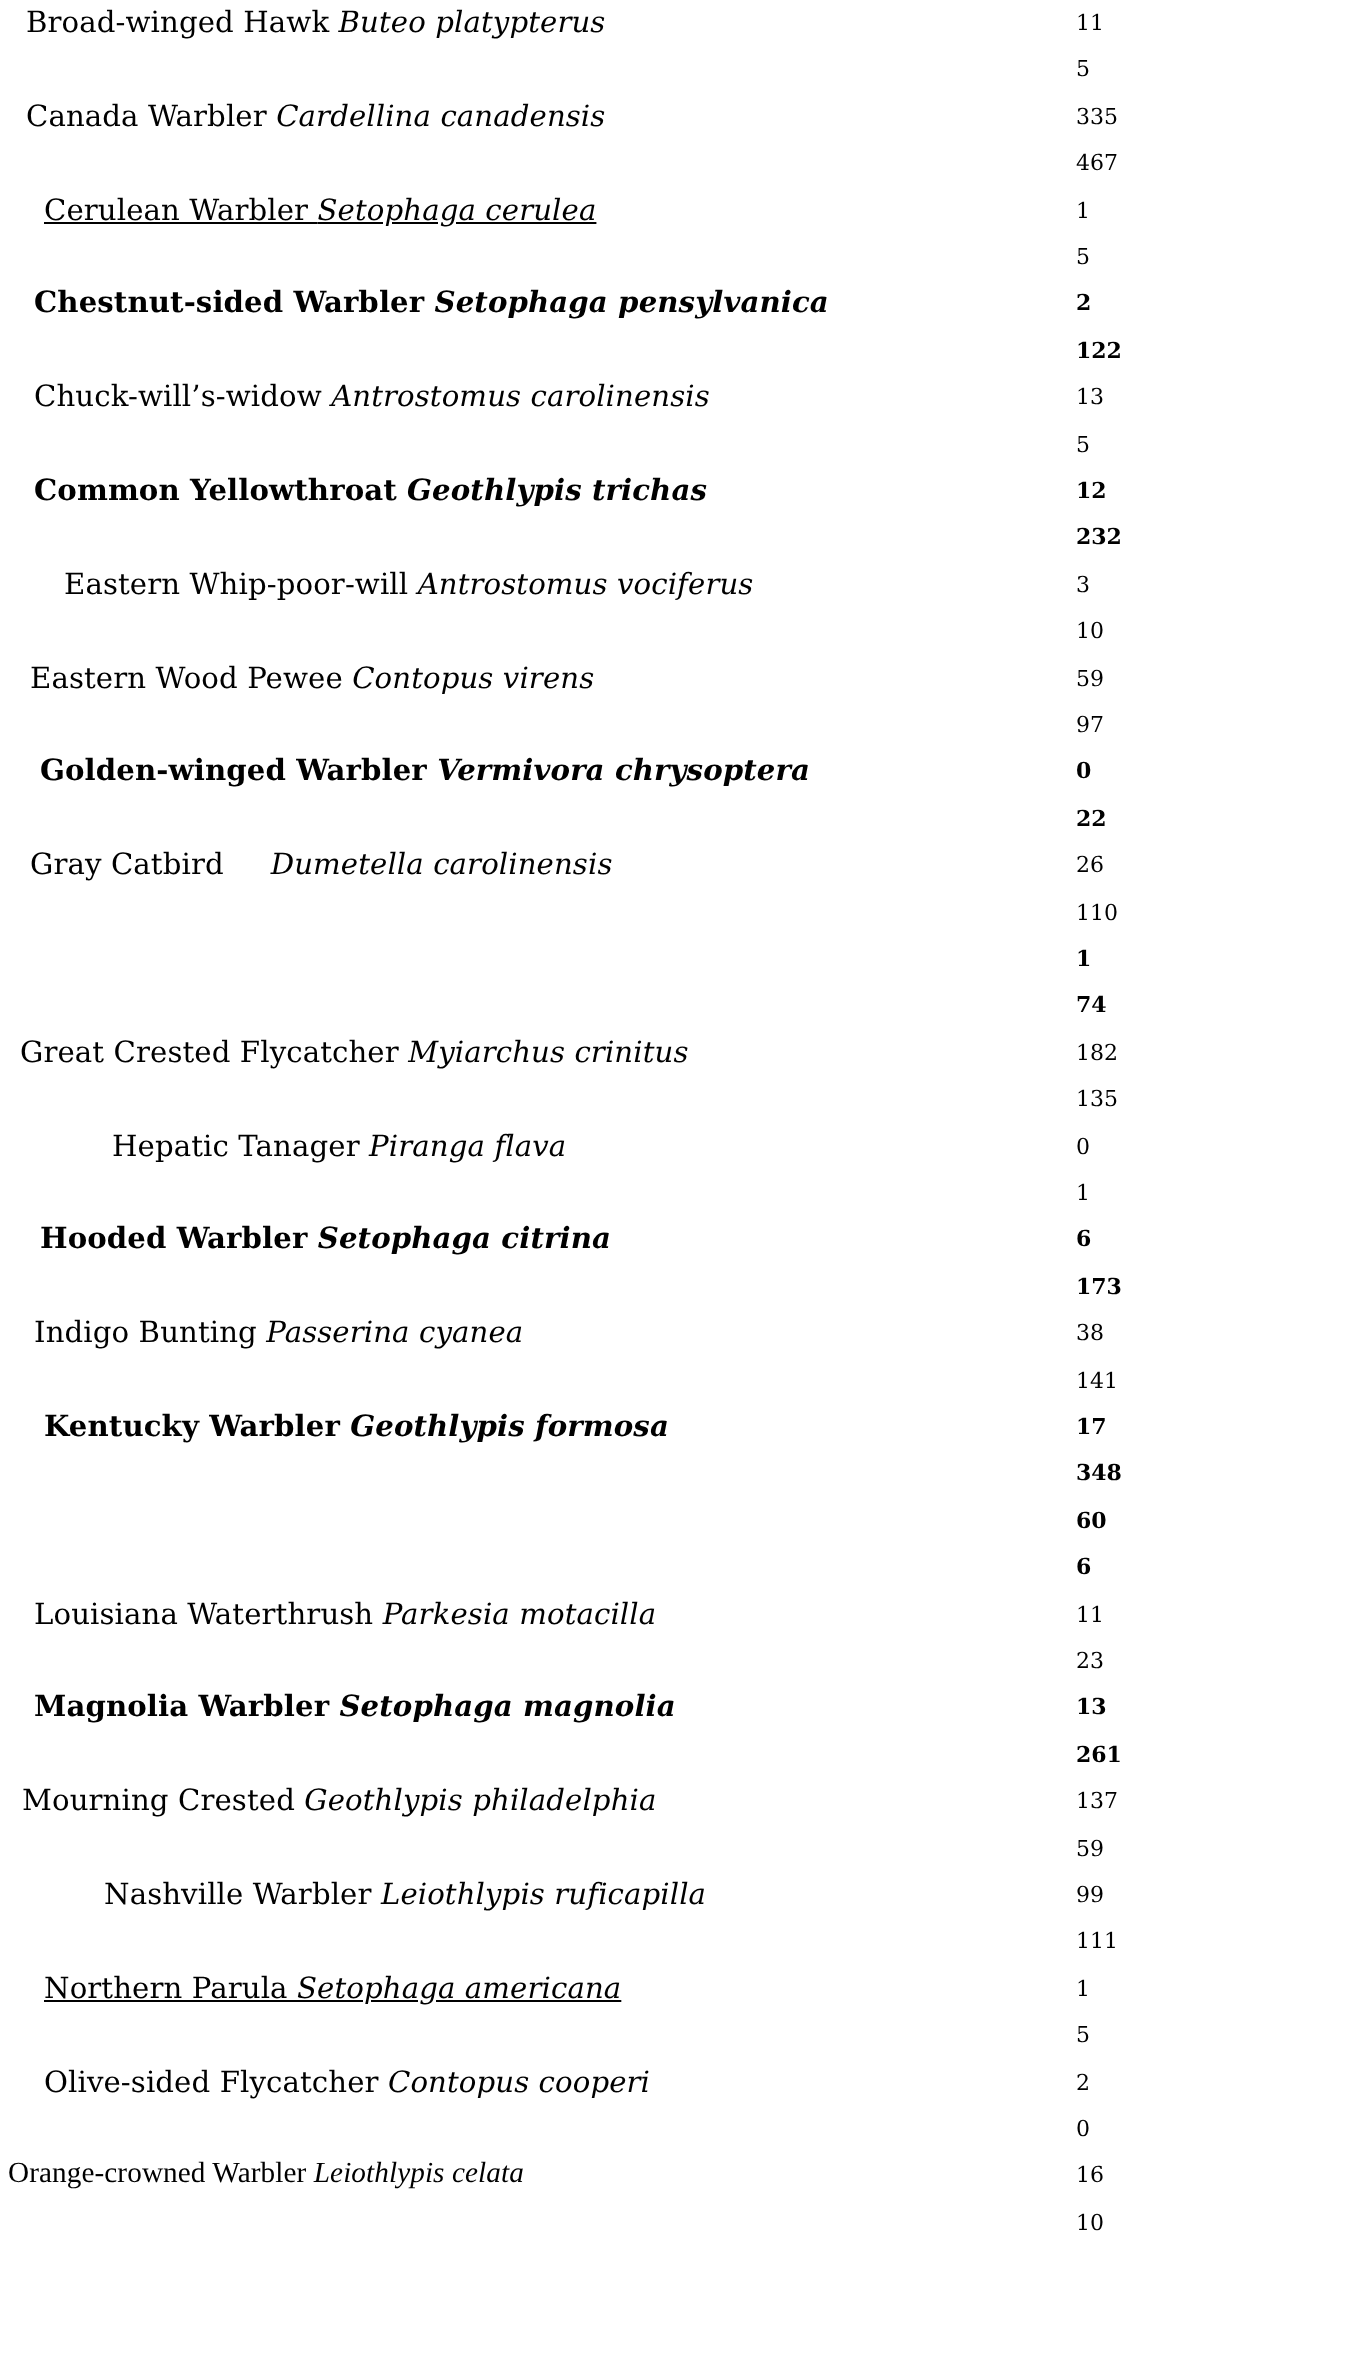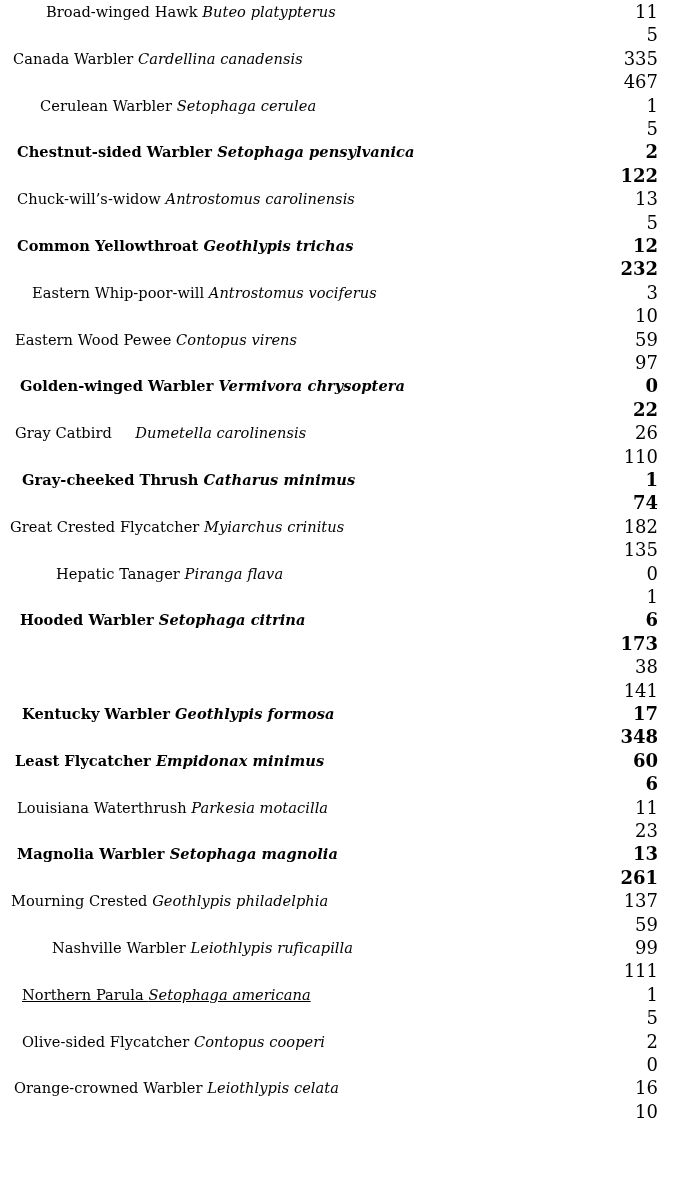--- a/index.html
+++ b/index.html
@@ -44,61 +44,60 @@
     letter-spacing: 0.05px;
   }
   .common-name { font-style: normal; }
   .sci-name { font-style: italic; }
 
   .value {
     position: absolute;
     top: 0;
     right: 24px;
     width: 120px;
-    text-align: right;
-    font-size: 18px;
+    font-size: 11px;
     line-height: 23.4px;
   }
 
   
   .species-block.bold .species-name,
   .species-block.bold .value {
     font-weight: bold;
   }
   .species-block.bold .sci-name {
     font-weight: bold;
     font-style: italic;
     text-align: right;
   }
 </style>
 </head>
 <body>
 
 <div id="species-table">
     <div class="species-block">
       <div class="row-line">
-        <div class="species-name" style="left: 13px; margin-left: 33px;"><span class="common-name">Broad-winged Hawk </span><span class="sci-name">Buteo platypterus</span></div>
+        <div class="species-name" style="left: 13px;"><span class="common-name">Broad-winged Hawk </span><span class="sci-name">Buteo platypterus</span></div>
         <div class="value">11</div>
       </div>
       <div class="row-line">
         <div class="value">5</div>
       </div>
     </div>
     <div class="species-block">
       <div class="row-line">
         <div class="species-name" style="left: 13px;"><span class="common-name">Canada Warbler </span><span class="sci-name">Cardellina canadensis</span></div>
         <div class="value">335</div>
       </div>
       <div class="row-line">
         <div class="value">467</div>
       </div>
     </div>
     <div class="species-block">
       <div class="row-line">
-        <div class="species-name" style="left: 40px;"><span class="common-name">Cerulean Warbler </span><span class="sci-name">Setophaga cerulea</span></div>
+        <div class="species-name" style="left: 22px; text-decoration: underline;"><span class="common-name">Cerulean Warbler </span><span class="sci-name">Setophaga cerulea</span></div>
         <div class="value">1</div>
       </div>
       <div class="row-line">
         <div class="value">5</div>
       </div>
     </div>
     <div class="species-block bold">
       <div class="row-line">
         <div class="species-name" style="left: 17px;"><span class="common-name">Chestnut-sided Warbler </span><span class="sci-name">Setophaga pensylvanica</span></div>
         <div class="value">2</div>
@@ -156,21 +155,20 @@
       <div class="row-line">
         <div class="species-name" style="left: 15px;"><span class="common-name">Gray Catbird     </span><span class="sci-name">Dumetella carolinensis</span></div>
         <div class="value">26</div>
       </div>
       <div class="row-line">
         <div class="value">110</div>
       </div>
     </div>
     <div class="species-block bold">
       <div class="row-line">
-        <div class="species-name" style="left: 22px;"><span class="common-name">Gray-cheeked Thrush </span><span class="sci-name">Catharus minimus</span></div>
         <div class="value">1</div>
       </div>
       <div class="row-line">
         <div class="value">74</div>
       </div>
     </div>
     <div class="species-block">
       <div class="row-line">
         <div class="species-name" style="left: 10px;"><span class="common-name">Great Crested Flycatcher </span><span class="sci-name">Myiarchus crinitus</span></div>
         <div class="value">182</div>
@@ -192,38 +190,38 @@
       <div class="row-line">
         <div class="species-name" style="left: 20px;"><span class="common-name">Hooded Warbler </span><span class="sci-name">Setophaga citrina</span></div>
         <div class="value">6</div>
       </div>
       <div class="row-line">
         <div class="value">173</div>
       </div>
     </div>
     <div class="species-block">
       <div class="row-line">
+        <div class="species-name" style="left: 17px;"><span class="common-name">Indigo Bunting </span><span class="sci-name">Passerina cyanea</span></div>
         <div class="value">38</div>
       </div>
       <div class="row-line">
         <div class="value">141</div>
       </div>
     </div>
     <div class="species-block bold">
       <div class="row-line">
         <div class="species-name" style="left: 22px;"><span class="common-name">Kentucky Warbler </span><span class="sci-name">Geothlypis formosa</span></div>
         <div class="value">17</div>
       </div>
       <div class="row-line">
         <div class="value">348</div>
       </div>
     </div>
     <div class="species-block bold">
       <div class="row-line">
-        <div class="species-name" style="left: 15px;"><span class="common-name">Least Flycatcher </span><span class="sci-name">Empidonax minimus</span></div>
         <div class="value">60</div>
       </div>
       <div class="row-line">
         <div class="value">6</div>
       </div>
     </div>
     <div class="species-block">
       <div class="row-line">
         <div class="species-name" style="left: 17px;"><span class="common-name">Louisiana Waterthrush </span><span class="sci-name">Parkesia motacilla</span></div>
         <div class="value">11</div>
@@ -272,20 +270,20 @@
       <div class="row-line">
         <div class="species-name" style="left: 22px;"><span class="common-name">Olive-sided Flycatcher </span><span class="sci-name">Contopus cooperi</span></div>
         <div class="value">2</div>
       </div>
       <div class="row-line">
         <div class="value">0</div>
       </div>
     </div>
     <div class="species-block">
       <div class="row-line">
-        <div class="species-name" style="left: 14px;"><span class="common-name">Orange-crowned Warbler </span><span class="sci-name">Leiothlypis celata</span></div>
+        <div class="species-name" style="left: 4px; font-family: Liberation Serif, serif;"><span class="common-name">Orange-crowned Warbler </span><span class="sci-name">Leiothlypis celata</span></div>
         <div class="value">16</div>
       </div>
       <div class="row-line">
         <div class="value">10</div>
       </div>
     </div>
   </div>
 
 </body></html>

